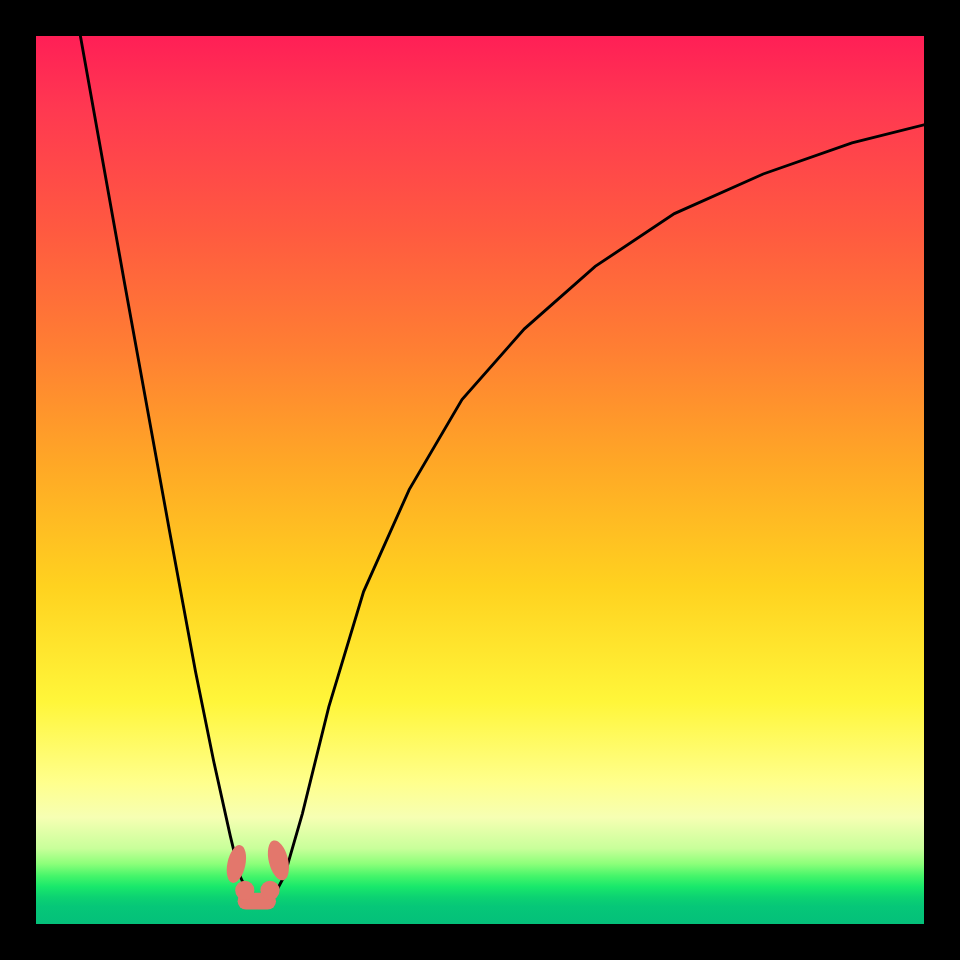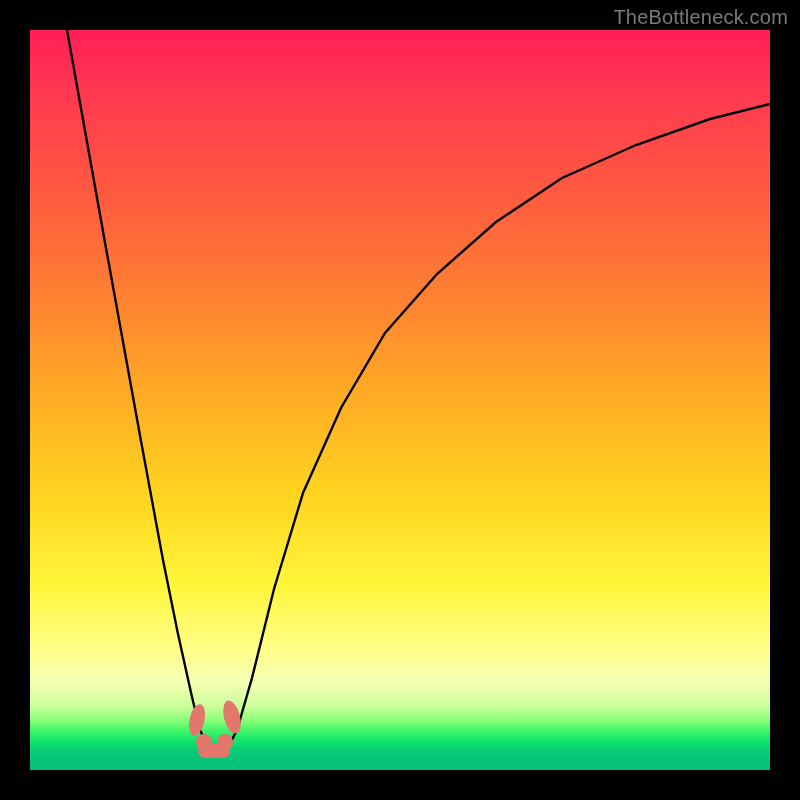--- a/index.html
+++ b/index.html
@@ -59,21 +59,20 @@
     top: 0;
     width: 740px;
     height: 740px;
   }
 </style>
 </head>
 <body>
 
 <div class="stage">
 
-  <div class="watermark">TheBottleneck.com</div>
 
   <div class="plot-area">
     <svg class="curve" viewBox="0 0 740 740" preserveAspectRatio="none">
 
       <path d="M 37 0
                L 74 207
                L 111 411
                L 133 530
                L 148 604
                L 162 667

